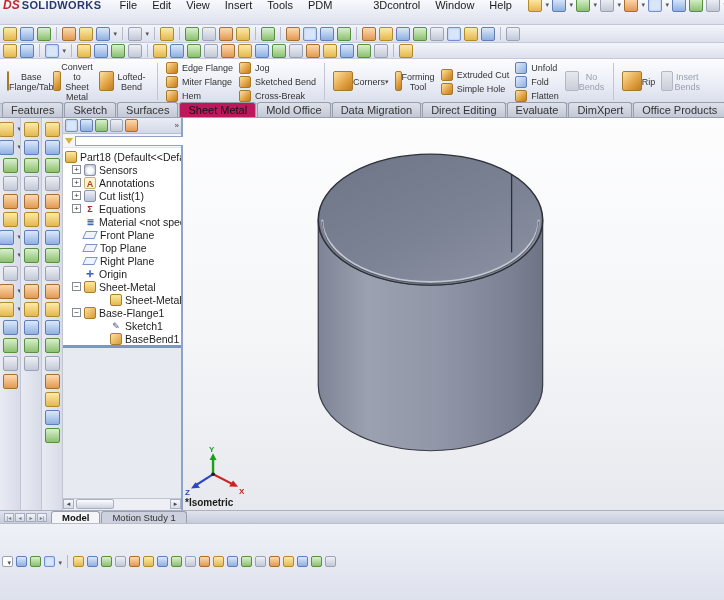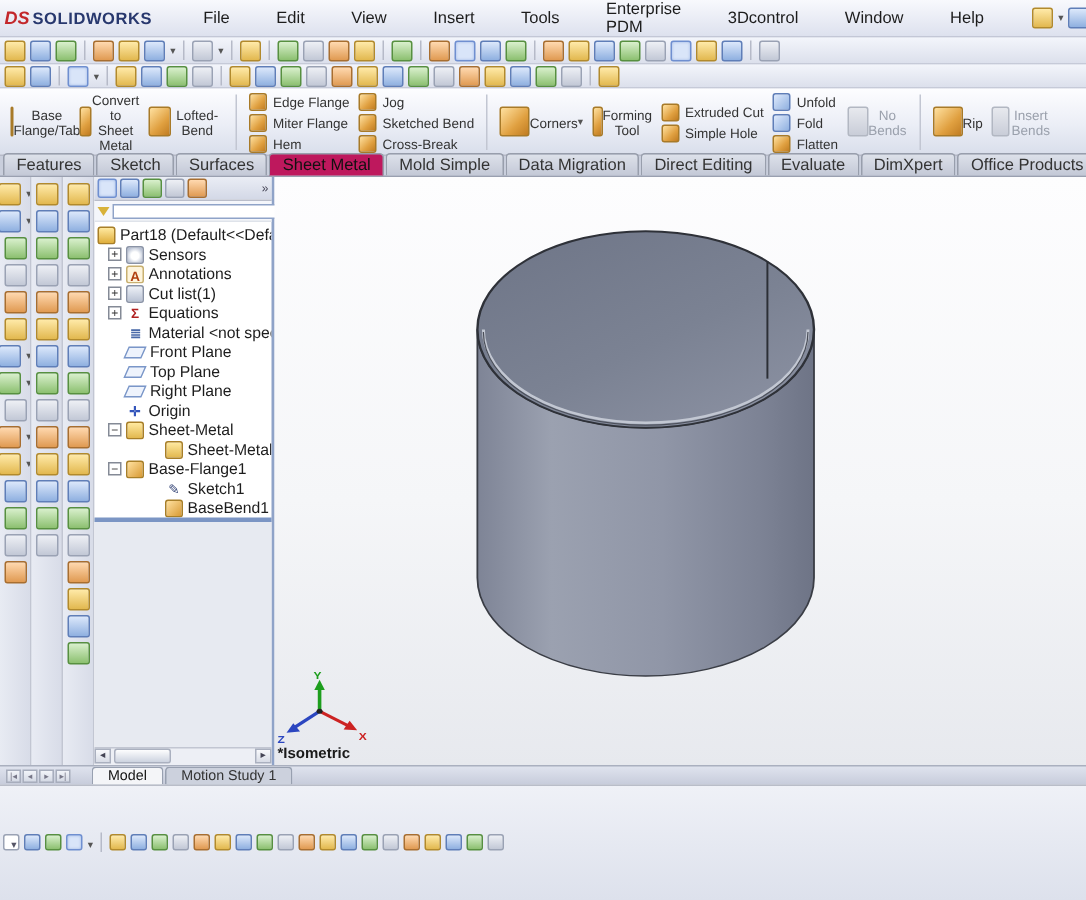--- a/index.html
+++ b/index.html
@@ -1,20 +1,20 @@
 <!DOCTYPE html>
 <html><head>
 <meta charset="utf-8">
 <style>
   * { margin:0; padding:0; box-sizing:border-box; }
   html,body { width:724px; height:600px; overflow:hidden; }
   body { font-family:"Liberation Sans", sans-serif; background:#dfe2ec; display:flex; flex-direction:column; }
 
   
-  #titlebar { height:18px; flex:0 0 18px; display:flex; align-items:center; gap:17px;
+  #titlebar { height:18px; flex:0 0 18px; display:flex; align-items:flex-end; gap:1px;
     background:linear-gradient(#f8f9fd,#dde1ee); border-bottom:1px solid #c3c7d6; padding:12px 3px; }
   .logo { display:flex; align-items:baseline; margin-right:10px; }
   .logo-mark { color:#c3272b; font-weight:bold; font-style:italic; font-size:12px; margin-right:2px; }
   .logo-text { color:#28386e; font-weight:bold; font-size:11px; letter-spacing:.4px; }
   .menu-item { font-size:11px; color:#1c1c1c; padding:1px 7px; border-radius:2px; }
   #titlebar-icons { display:flex; align-items:center; gap:3px; margin-left:8px; }
 
   
   .toolbar-row { display:flex; align-items:center; gap:3px; padding:0 3px;
     background:linear-gradient(#f3f5fb,#dce0ec); border-bottom:1px solid #c6cad8; }
@@ -110,21 +110,21 @@
   #view-label { position:absolute; left:2px; bottom:2px; font-size:10px; font-weight:bold; color:#1a1a1a; }
 
   
   #doctabs { height:13px; flex:0 0 13px; display:flex; align-items:flex-end; background:linear-gradient(#dfe3ee,#c7ccdb);
     border-top:1px solid #aab0bf; padding-left:2px; }
   .vcr { display:flex; gap:1px; align-items:center; margin:0 4px 1px 2px; }
   .vcr span { width:10px; height:9px; background:linear-gradient(#f2f4f9,#d4d9e4); border:1px solid #a7adbc;
     font-size:6px; line-height:8px; text-align:center; color:#778; }
   .dtab { font-size:9.5px; padding:0 10px; height:12px; line-height:12px; border:1px solid #98a0b0; border-bottom:none;
     border-radius:3px 3px 0 0; background:#ccd1dd; color:#333; margin-right:1px; white-space:nowrap; }
-  .dtab.active { background:#f4f5f8; font-weight:normal; color:#111;margin-left:10px; }
+  .dtab.active { background:#f4f5f8; font-weight:bold; color:#111; }
 
   
   #statusbar { height:12px; flex:1 0 11px; display:flex; align-items:center; gap:3px; padding:0 2px;
     background:linear-gradient(#eff1f7,#dde1ec); border-top:1px solid #b9bdc8; }
   #statusbar .tbi { width:11px; height:11px; }
 </style>
 </head>
 <body>
 
 <div id="titlebar">
@@ -309,21 +309,21 @@
     <div class="ric"></div>
     <span>Insert Bends</span>
   </div>
 </div>
 
 <div id="tabstrip">
   <span class="ctab">Features</span>
   <span class="ctab">Sketch</span>
   <span class="ctab">Surfaces</span>
   <span class="ctab active">Sheet Metal</span>
-  <span class="ctab">Mold Simple</span>
+  <span class="ctab">Mold Office</span>
   <span class="ctab">Data Migration</span>
   <span class="ctab">Direct Editing</span>
   <span class="ctab">Evaluate</span>
   <span class="ctab">DimXpert</span>
   <span class="ctab">Office Products</span>
   <div id="headsup">
       <div class="tbi"></div>
       <div class="tbi"></div>
       <div class="tbi"></div>
       <div class="tbi"></div>

